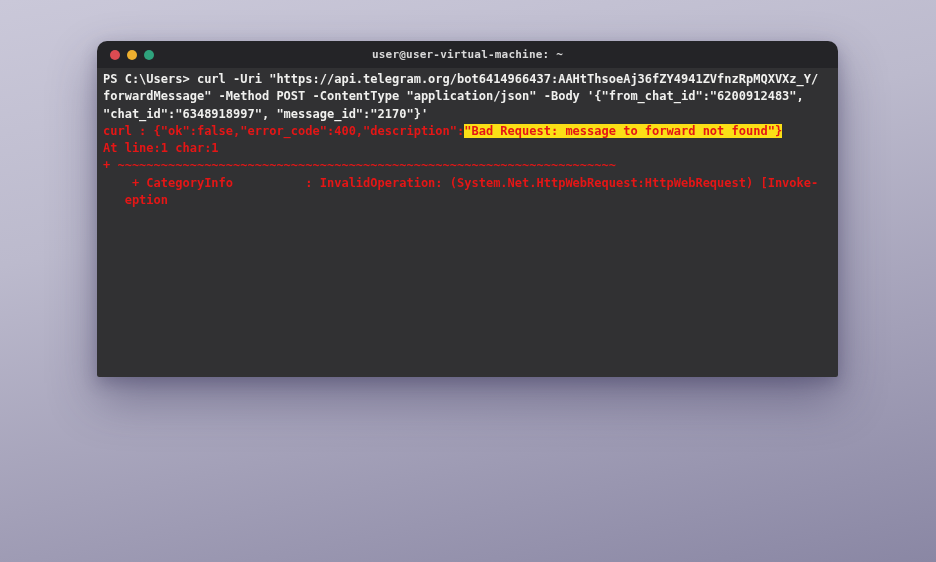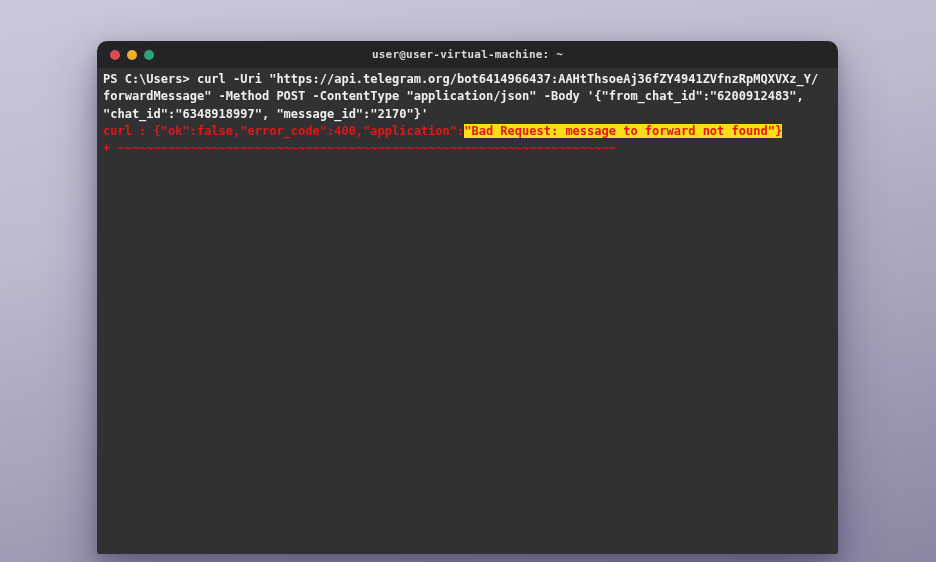--- a/index.html
+++ b/index.html
@@ -9,21 +9,21 @@
     height: 562px;
     overflow: hidden;
     background: linear-gradient(168deg, #cac8d9 0%, #bcbacd 35%, #a3a0b8 68%, #8a87a4 100%);
     font-family: "DejaVu Sans Mono", "Liberation Mono", monospace;
   }
   .window {
     position: absolute;
     left: 97px;
     top: 41px;
     width: 741px;
-    height: 513px;
+    height: 336px;
     border-radius: 10px 10px 2px 2px;
     box-shadow: 0 22px 48px rgba(48, 42, 82, 0.42), 0 6px 16px rgba(48, 42, 82, 0.28);
     display: flex;
     flex-direction: column;
     overflow: hidden;
   }
   .titlebar {
     height: 27px;
     flex: 0 0 27px;
     background: #242427;
@@ -88,17 +88,20 @@
         <span class="dot red"></span>
         <span class="dot yellow"></span>
         <span class="dot green"></span>
       </div>
       <div class="title">user@user-virtual-machine: ~</div>
     </div>
     <div class="terminal">
         <div class="line command"><span>PS C:\Users&gt; curl -Uri "https://api.telegram.org/bot6414966437:AAHtThsoeAj36fZY4941ZVfnzRpMQXVXz_Y/</span></div>
         <div class="line command"><span>forwardMessage" -Method POST -ContentType "application/json" -Body '{"from_chat_id":"6200912483",</span></div>
         <div class="line command"><span>"chat_id":"6348918997", "message_id":"2170"}'</span></div>
-        <div class="line error"><span>curl : {"ok":false,"error_code":400,"application":</span><span class="hl">"Bad Request: message to forward not found"}</span></div>
+        <div class="line error"><span>curl : {"ok":false,"error_code":400,"description":</span><span class="hl">"Bad Request: message to forward not found"}</span></div>
+        <div class="line error"><span>At line:1 char:1</span></div>
         <div class="line error"><span>+ ~~~~~~~~~~~~~~~~~~~~~~~~~~~~~~~~~~~~~~~~~~~~~~~~~~~~~~~~~~~~~~~~~~~~~</span></div>
+        <div class="line error"><span>    + CategoryInfo          : InvalidOperation: (System.Net.HttpWebRequest:HttpWebRequest) [Invoke-</span></div>
+        <div class="line error"><span>   eption</span></div>
       </div>
   </div>
 </div>
 
 </body></html>

